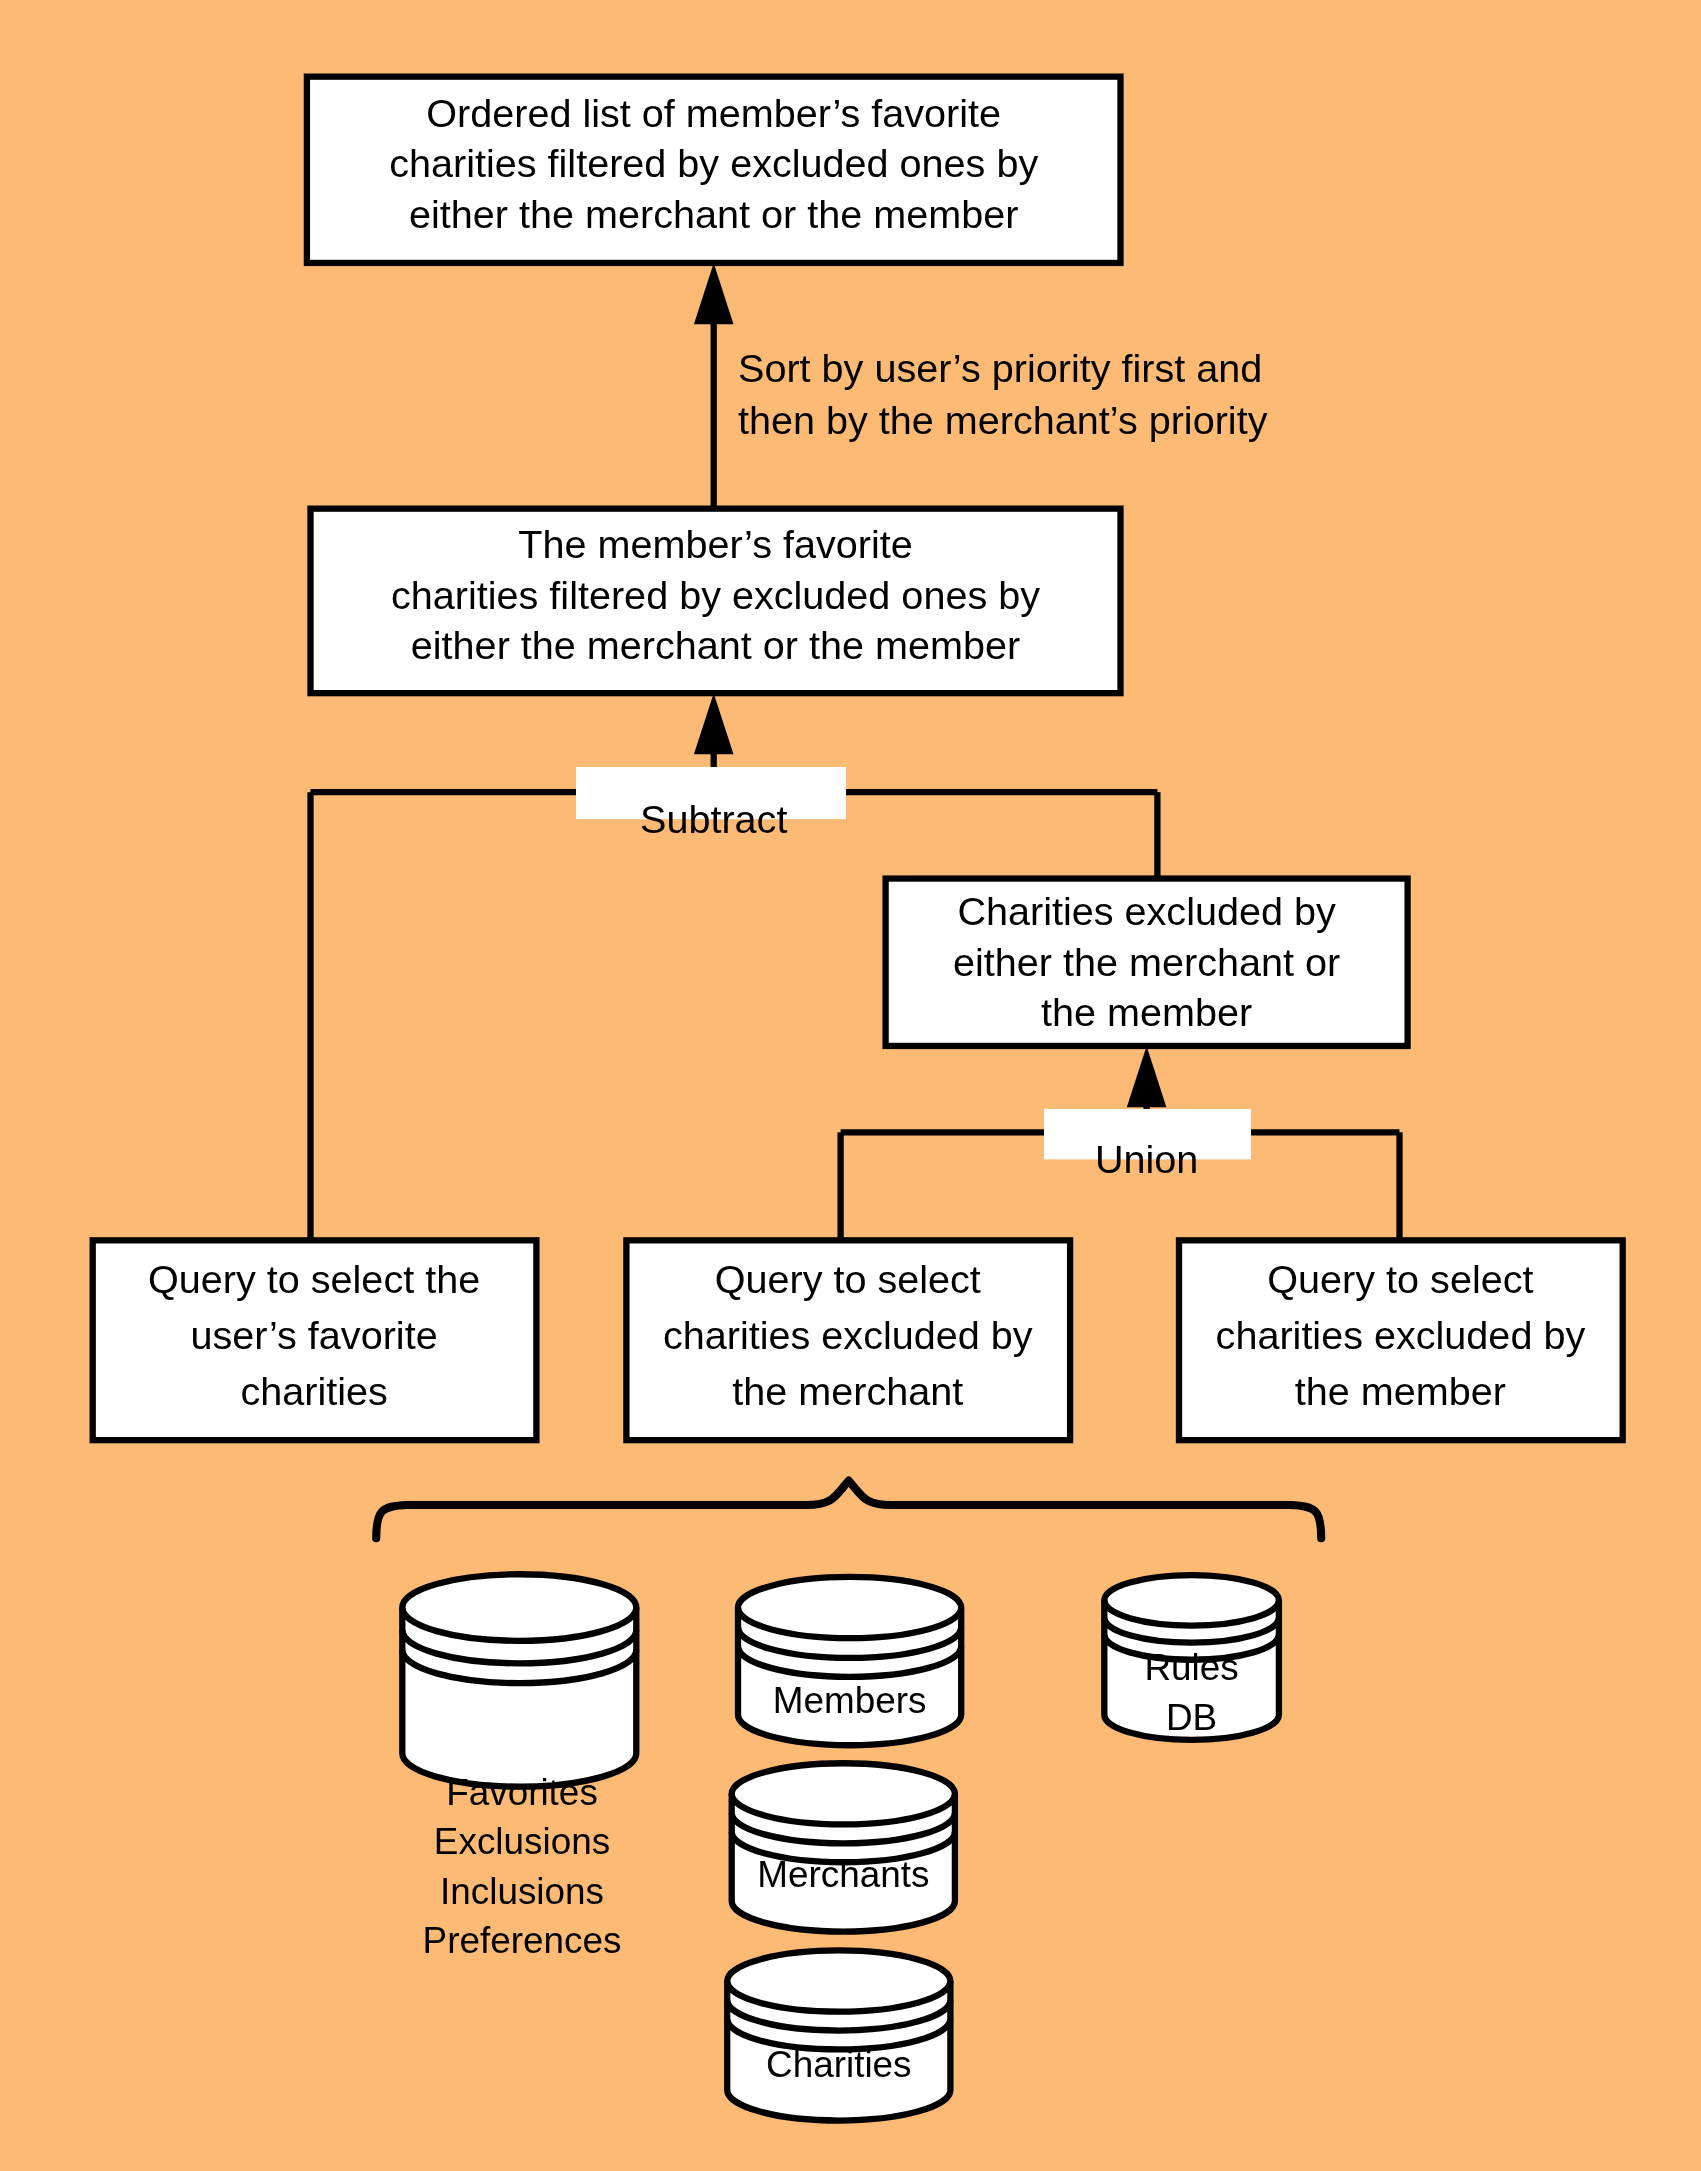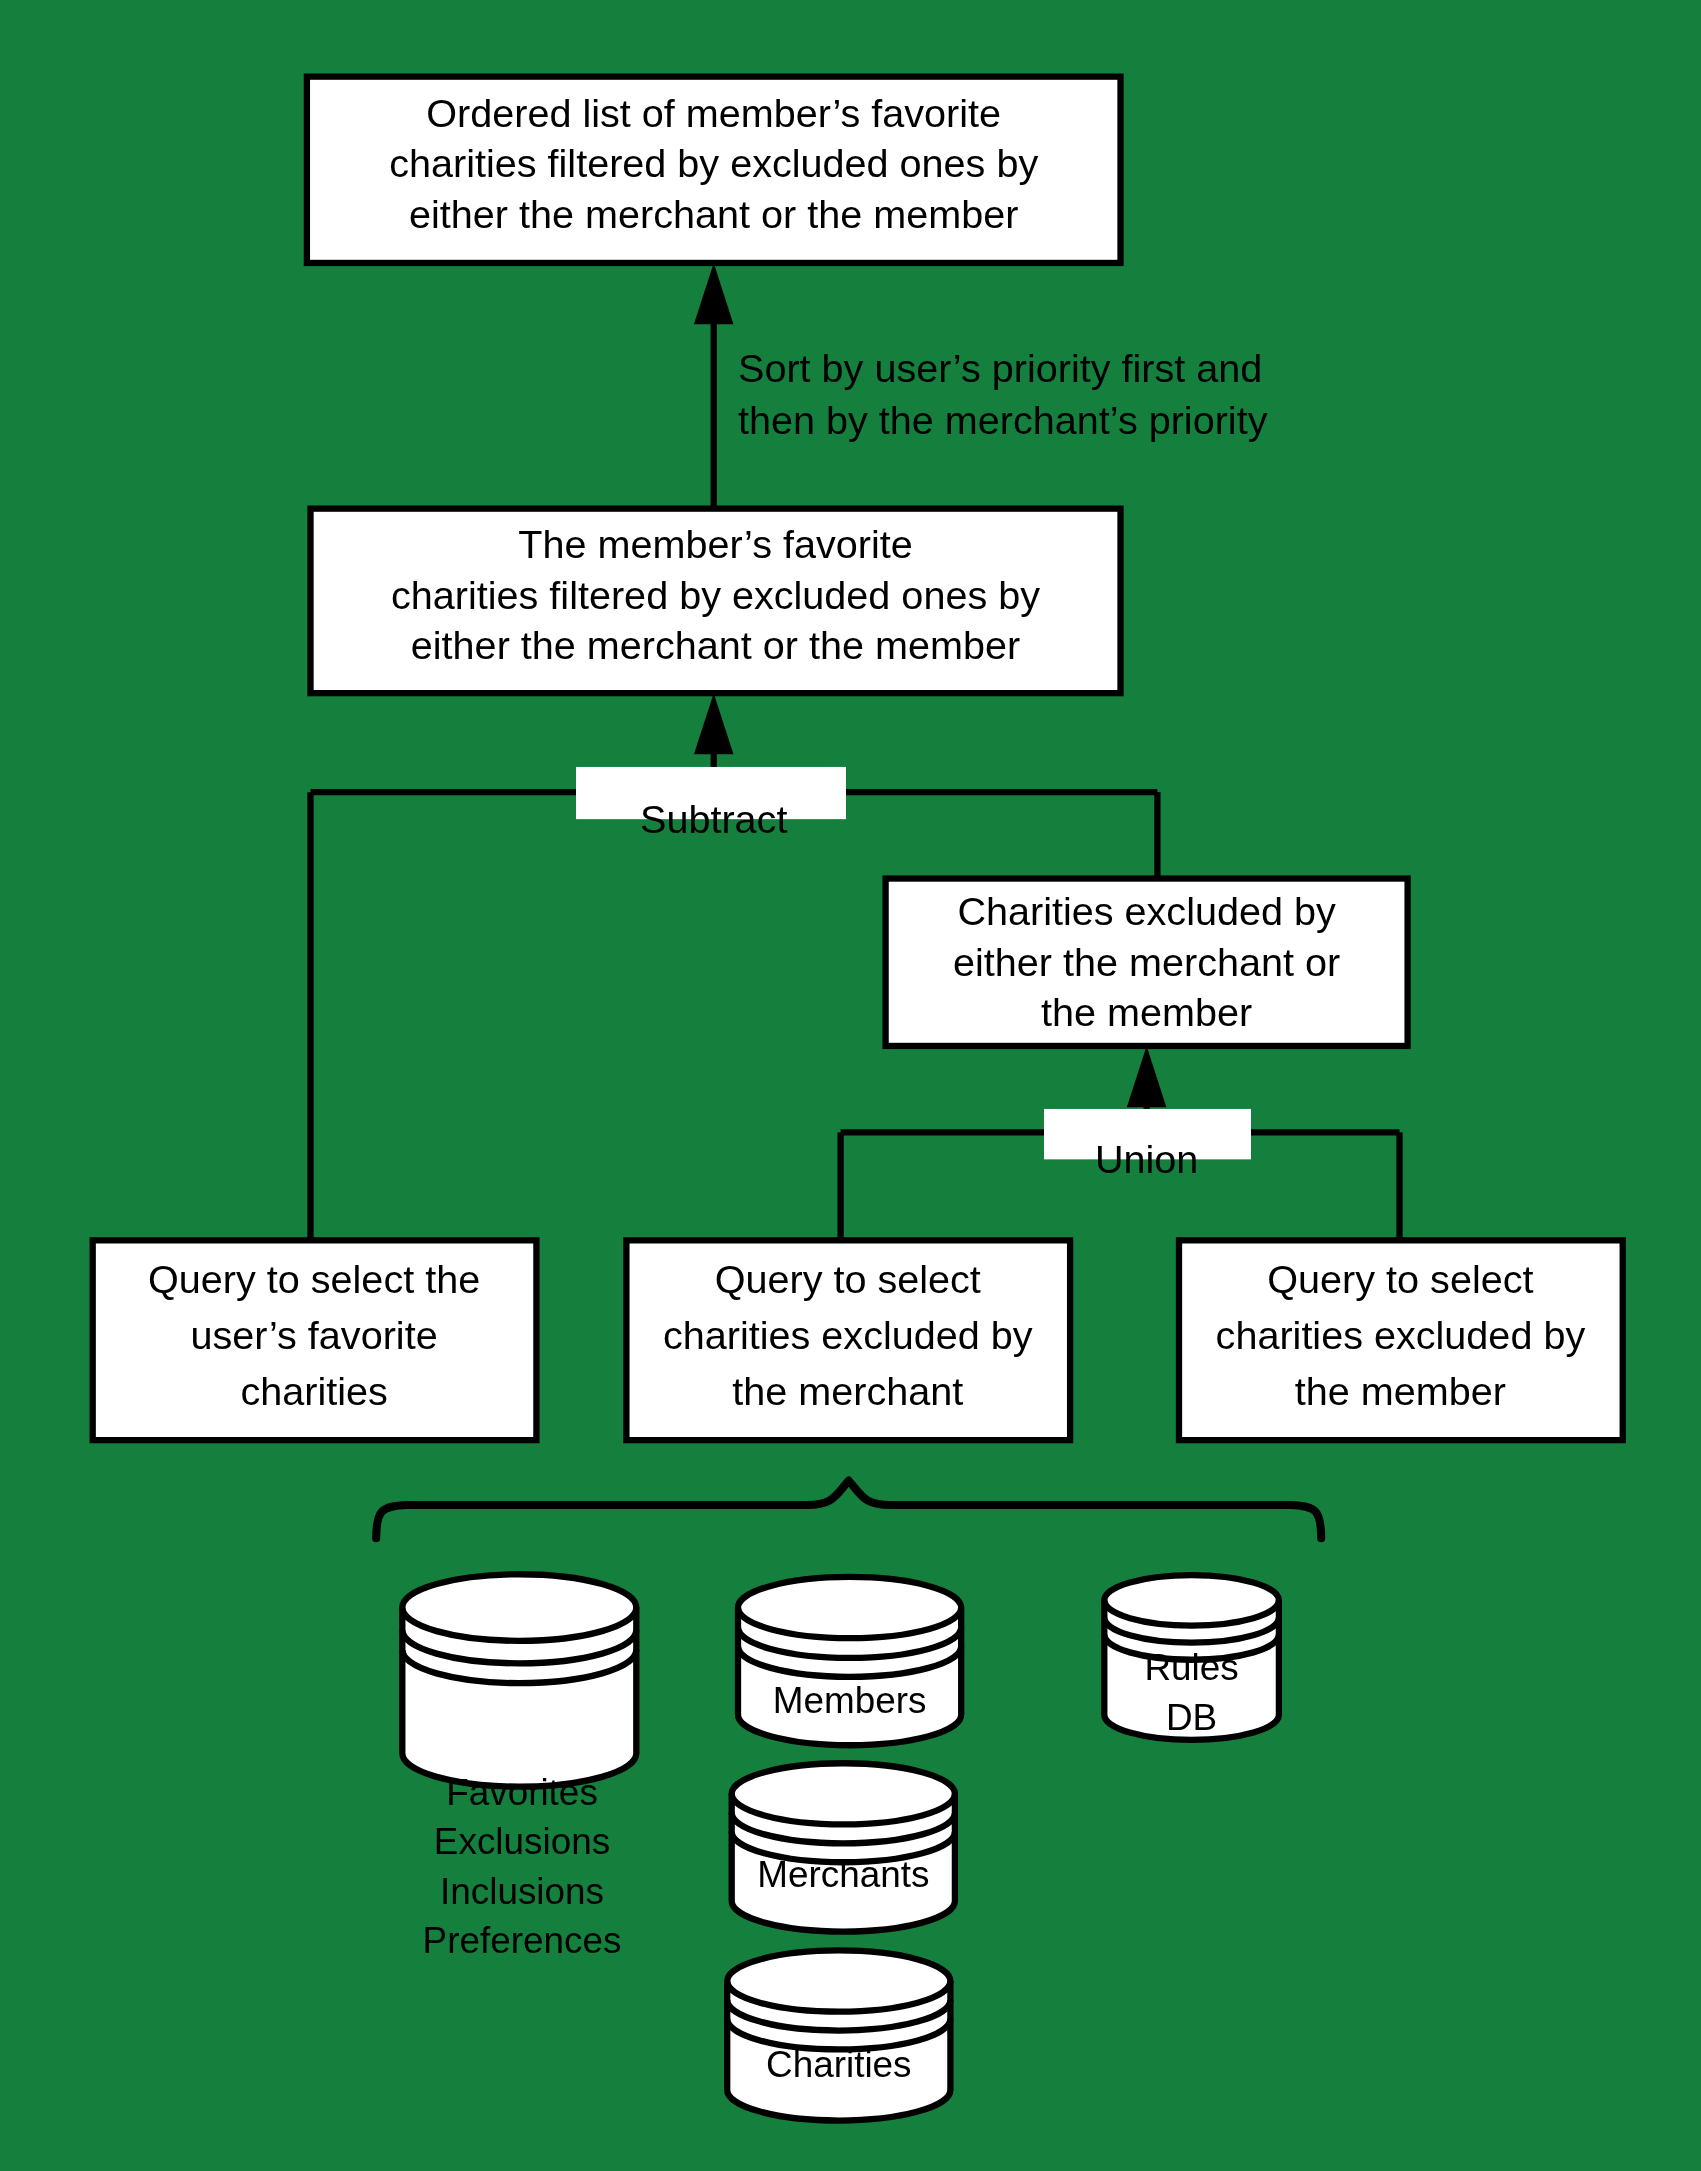--- a/index.html
+++ b/index.html
@@ -7,21 +7,21 @@
     padding: 0;
     background: #ffffff;
   }
   body {
     font-family: "Liberation Sans", sans-serif;
   }
   #diagram-root {
     position: relative;
     width: 1701px;
     height: 2172px;
-    background: #15803d;
+    background: #fdba74;
     overflow: hidden;
   }
   svg.diagram {
     display: block;
     width: 1701px;
     height: 2172px;
   }
   .node-box {
     fill: #ffffff;
     stroke: #000000;

